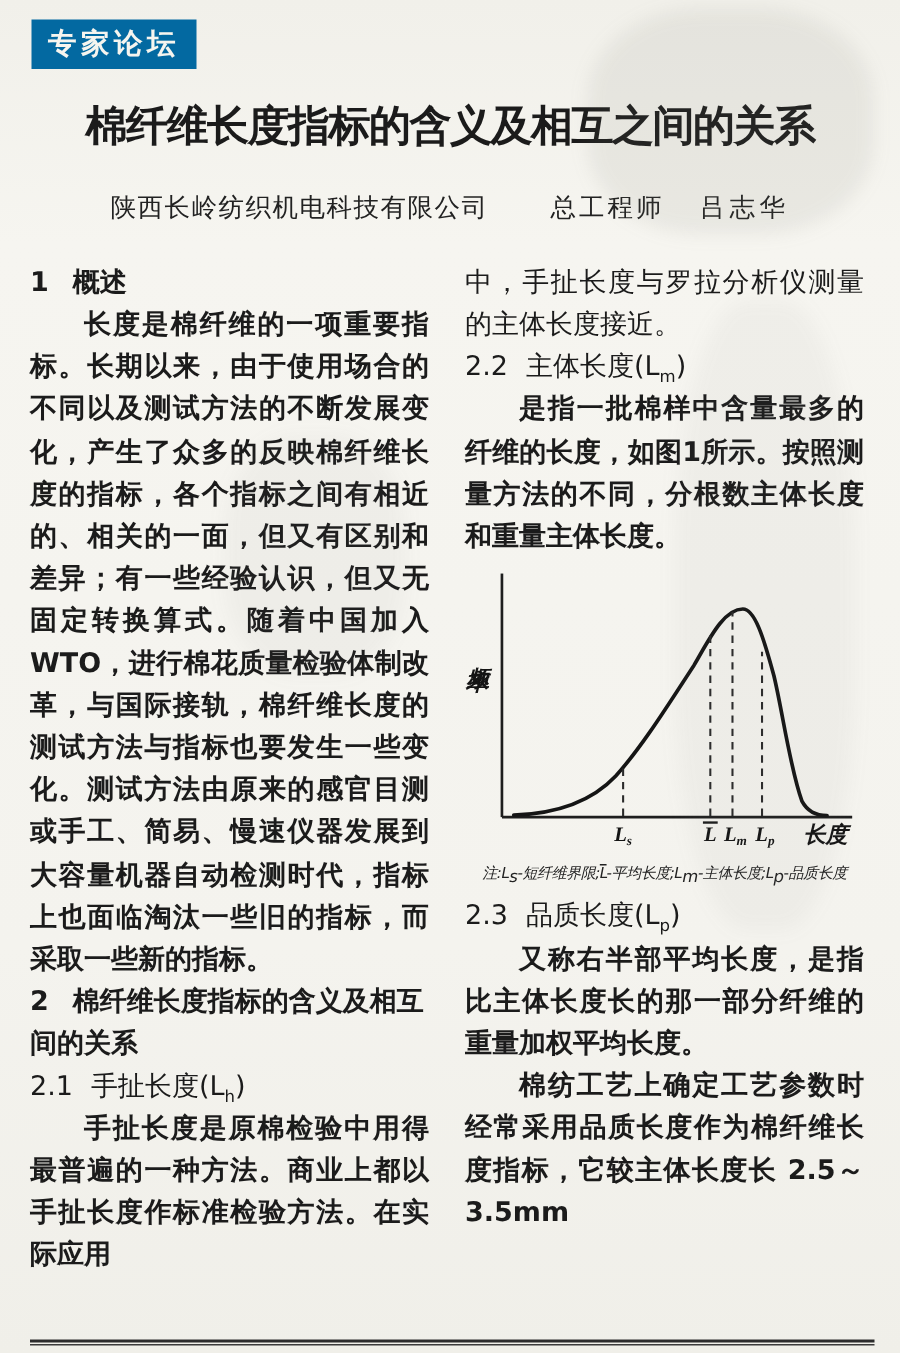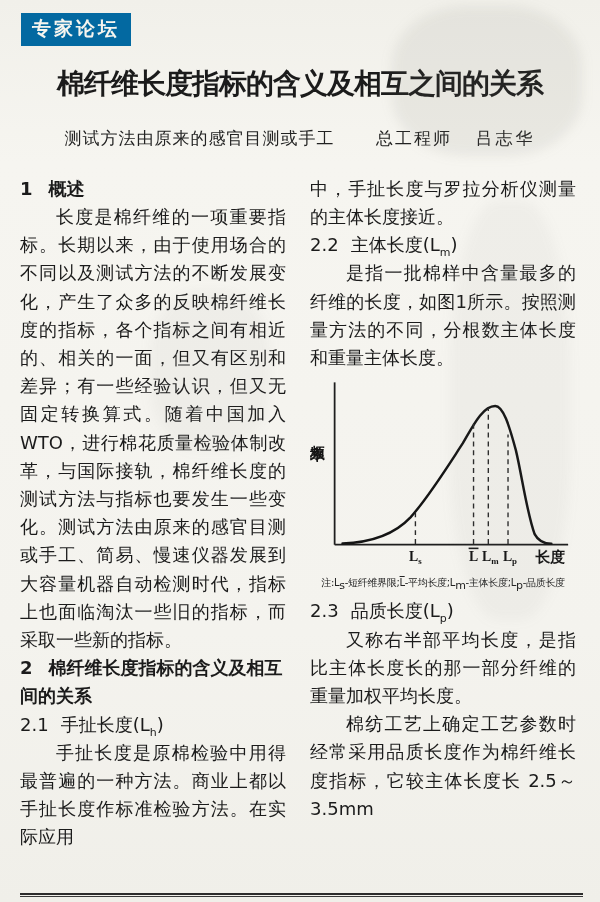--- a/index.html
+++ b/index.html
@@ -33,28 +33,28 @@
     white-space: nowrap;
   }
   .byline { margin-top: 24px; text-align: center; font-size: 17px; color: #222; }
   .byline .org { letter-spacing: 1px; }
   .byline .role { margin-left: 36px; letter-spacing: 2px; }
   .byline .name { margin-left: 18px; letter-spacing: 3px; }
 
   .columns { display: flex; gap: 24px; margin-top: 25px; }
   .col { width: 266px; font-size: 18px; line-height: 28.2px; text-align: justify; }
   .col p { margin: 0; }
-  .col p.indent { text-indent: 2em; }
+  .col p.indent { text-indent: 2em; font-weight: bold; }
   .col h2, .col h3 { margin: 0; font-size: 18px; line-height: 28.2px; font-weight: bold; text-align: left; }
   .col h3 { font-weight: normal; }
   .col .num { margin-right: 16px; }
   .col h3 .num { margin-right: 12px; }
   sub { font-size: 11px; line-height: 0; }
 
-  .fig { margin-top: 6px; }
+  .fig { margin-top: 6px; font-style: italic; }
   .fig svg { display: block; }
   .axis { stroke: #1e1e1e; stroke-width: 1.8; fill: none; }
   .curve { stroke: #151515; stroke-width: 2.5; fill: none; stroke-linecap: round; }
   .dash { stroke: #2a2a2a; stroke-width: 1.4; stroke-dasharray: 5,4; fill: none; }
   .ovline { stroke: #1a1a1a; stroke-width: 1.6; }
   .mlabel { font-family: "Liberation Serif", "DejaVu Serif", serif; font-weight: bold; font-size: 14px; fill: #141414; }
   .msub { font-size: 9px; }
   .alabel { font-size: 15px; font-weight: bold; fill: #141414; font-family: "DejaVu Sans", sans-serif; }
   .vert { writing-mode: vertical-rl; letter-spacing: 2px; }
 
@@ -77,21 +77,21 @@
 
   <div class="ghost g1"></div>
   <div class="ghost g2"></div>
   <div class="ghost g3"></div>
 
   <div class="tag">专家论坛</div>
 
   <h1 class="title">棉纤维长度指标的含义及相互之间的关系</h1>
 
   <div class="byline">
-    <span class="org">测试方法由原来的感官目测或手工</span>
+    <span class="org">陕西长岭纺织机电科技有限公司</span>
     <span class="role">总工程师</span>
     <span class="name">吕志华</span>
   </div>
 
   <div class="columns">
 
     <section class="col">
       <h2><span class="num">1</span><span>概述</span></h2>
       <p class="indent">长度是棉纤维的一项重要指标。长期以来，由于使用场合的不同以及测试方法的不断发展变化，产生了众多的反映棉纤维长度的指标，各个指标之间有相近的、相关的一面，但又有区别和差异；有一些经验认识，但又无固定转换算式。随着中国加入 WTO，进行棉花质量检验体制改革，与国际接轨，棉纤维长度的测试方法与指标也要发生一些变化。测试方法由原来的感官目测或手工、简易、慢速仪器发展到大容量机器自动检测时代，指标上也面临淘汰一些旧的指标，而采取一些新的指标。</p>
       <h2><span class="num">2</span><span>棉纤维长度指标的含义及相互间的关系</span></h2>

